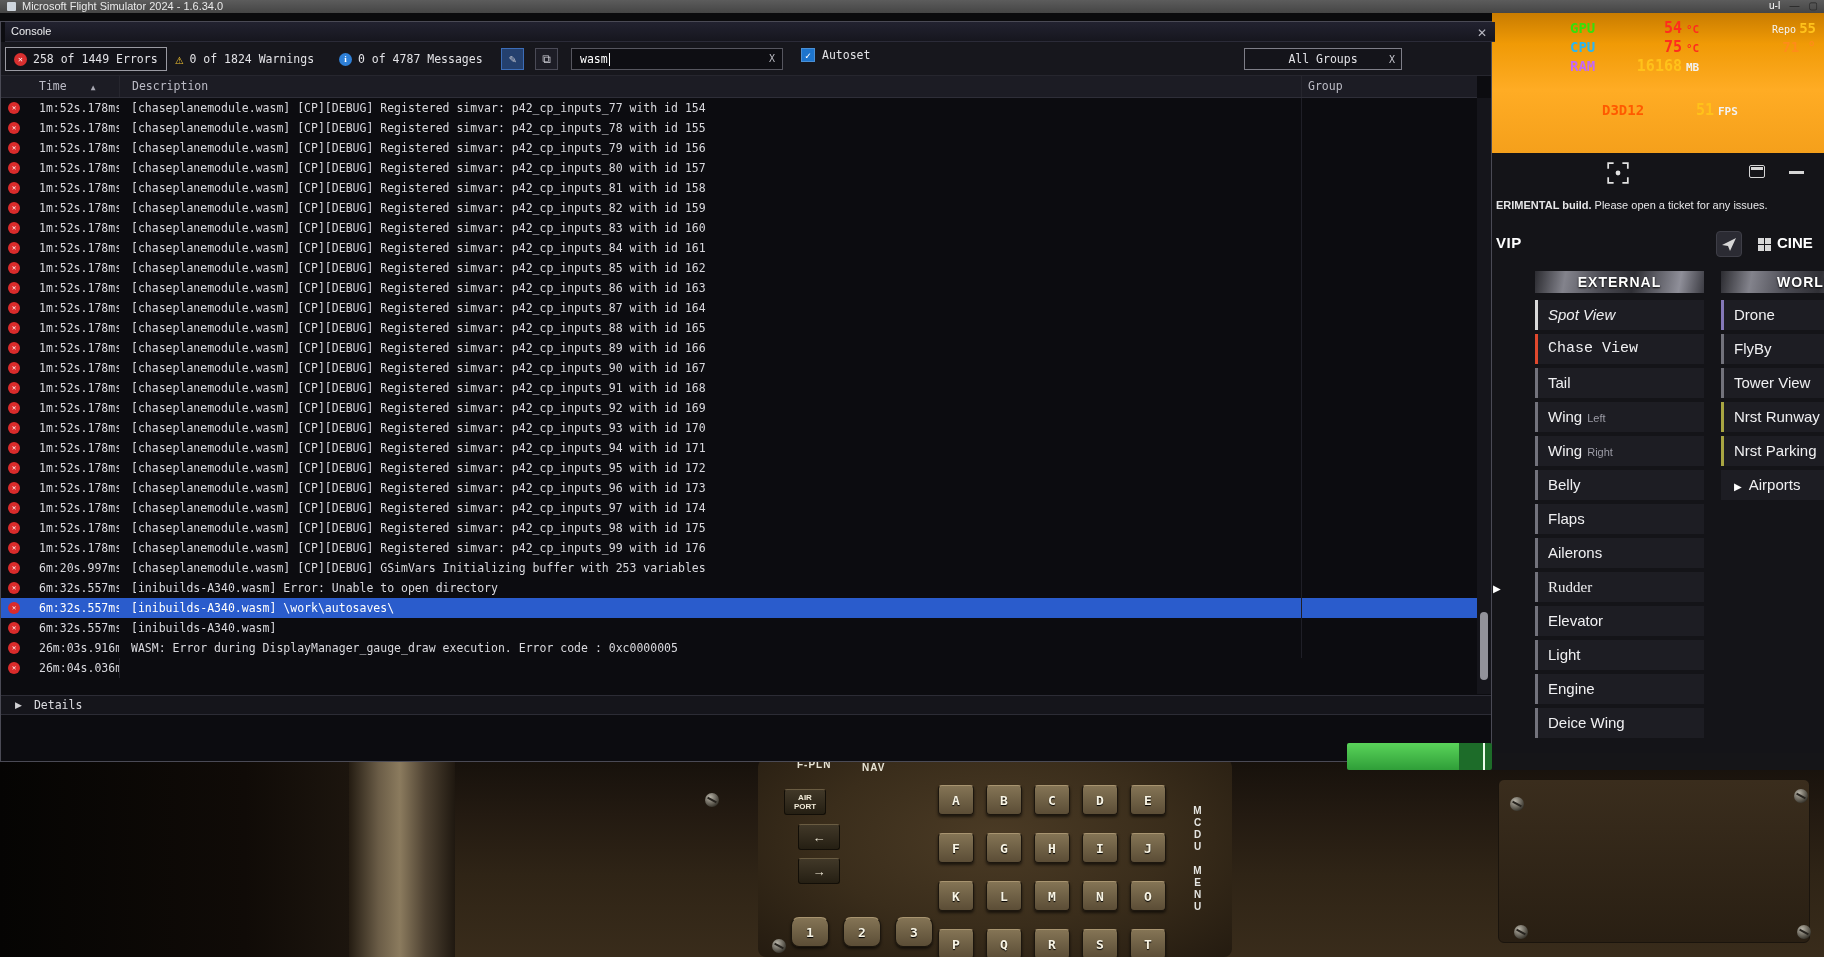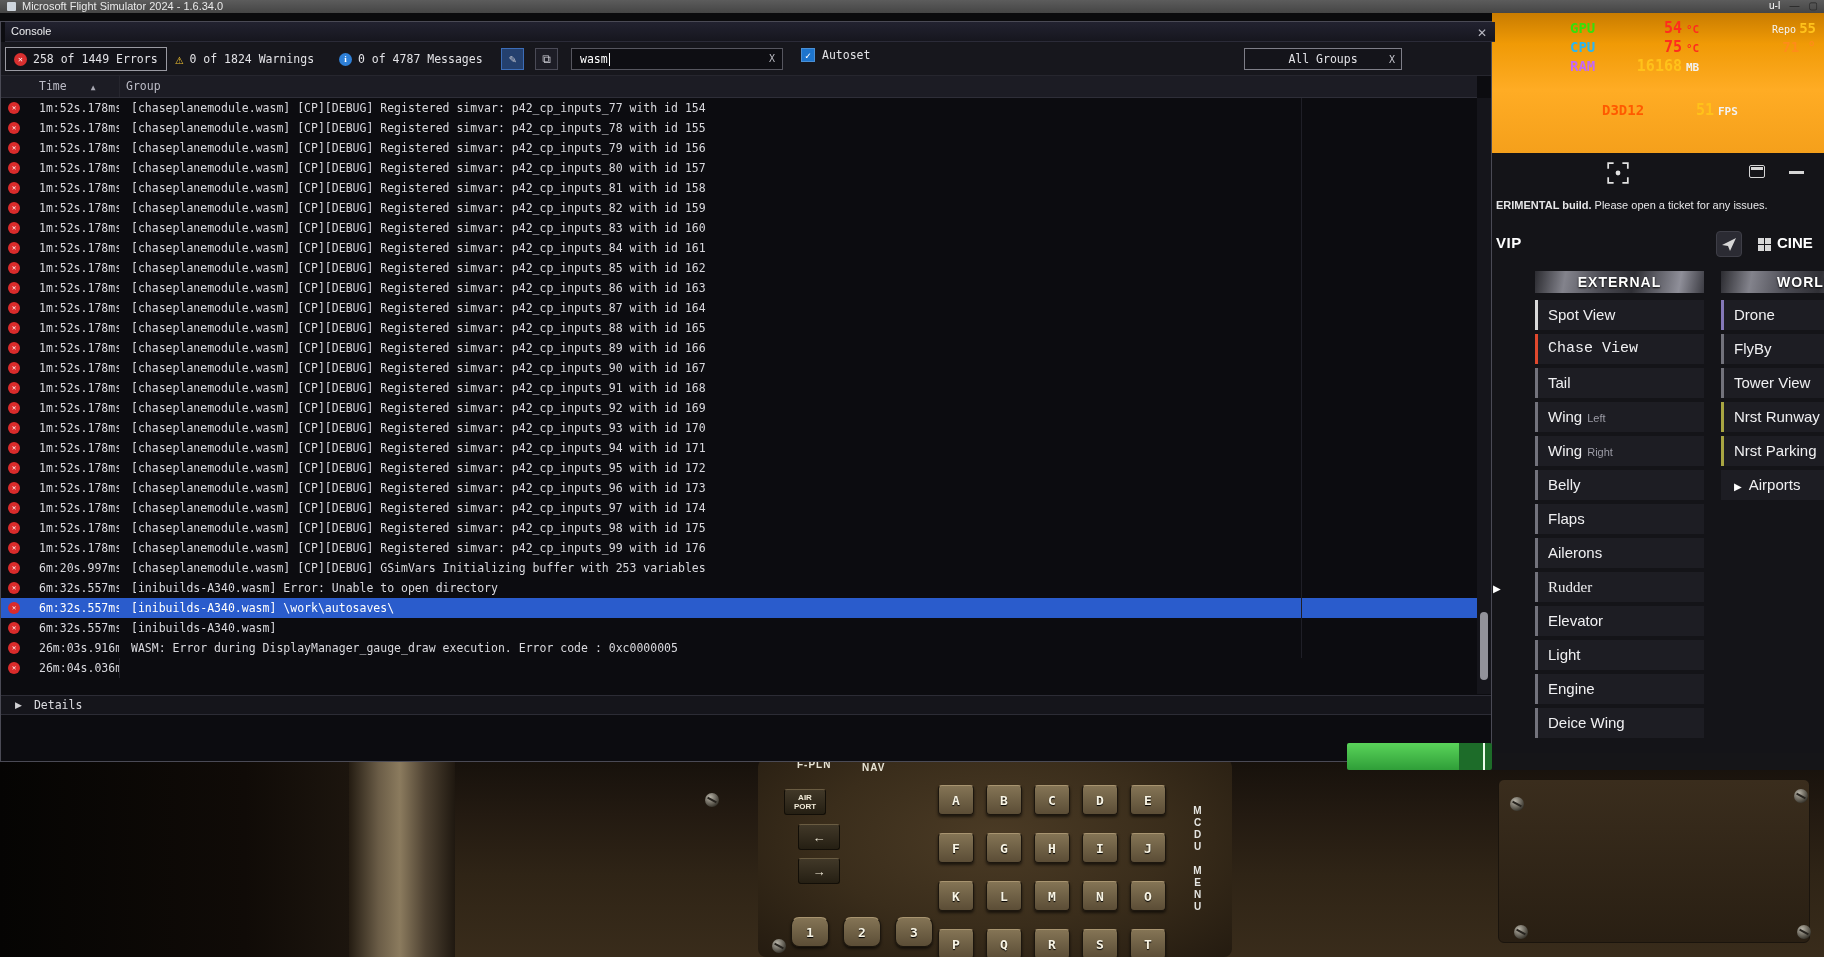--- a/index.html
+++ b/index.html
@@ -221,21 +221,21 @@
     <span class="grid-icon">
         <span></span>
         <span></span>
         <span></span>
         <span></span>
       </span>
     <span class="tab-cine">CINE</span>
   </div>
   <div class="cam-col" style="left:43px;width:169px">
       <div class="cam-header">EXTERNAL</div>
-      <div class="cam-item" style="border-left-color: rgb(216, 216, 216);"><span>Spot View</span></div>
+      <div class="cam-item" style="border-left-color: rgb(216, 216, 216); font-style: italic;"><span>Spot View</span></div>
       <div class="cam-item" style="border-left-color: rgb(224, 73, 46); font-family: Liberation Mono, monospace;"><span>Chase View</span></div>
       <div class="cam-item" style="border-left-color: rgb(115, 115, 124);"><span>Tail</span></div>
       <div class="cam-item" style="border-left-color: rgb(115, 115, 124);"><span>Wing</span><span class="cam-suffix">Left</span></div>
       <div class="cam-item" style="border-left-color: rgb(115, 115, 124);"><span>Wing</span><span class="cam-suffix">Right</span></div>
       <div class="cam-item" style="border-left-color: rgb(115, 115, 124);"><span>Belly</span></div>
       <div class="cam-item" style="border-left-color: rgb(115, 115, 124);"><span>Flaps</span></div>
       <div class="cam-item" style="border-left-color: rgb(115, 115, 124);"><span>Ailerons</span></div>
       <div class="cam-item" style="border-left-color: rgb(115, 115, 124); font-family: Liberation Serif, serif;"><span>Rudder</span></div>
       <div class="cam-item" style="border-left-color: rgb(115, 115, 124);"><span>Elevator</span></div>
       <div class="cam-item" style="border-left-color: rgb(115, 115, 124);"><span>Light</span></div>
@@ -290,20 +290,21 @@
     </span>
     <span class="groups">
       <span>All Groups</span>
       <span class="groups-x">X</span>
     </span>
   </div>
 
   <div class="c-header">
     <span class="h-icon"></span>
     <span class="h-time"><span>Time</span><span class="h-sort">▲</span></span>
+    <span class="h-desc">Description</span>
     <span class="h-group">Group</span>
   </div>
 
   <div class="c-rows">
       <div class="crow">
         <span class="cicon">
           <i>✕</i>
         </span>
         <span class="ctime">1m:52s.178ms</span>
         <span class="cdesc">[chaseplanemodule.wasm] [CP][DEBUG] Registered simvar: p42_cp_inputs_77 with id 154</span>

